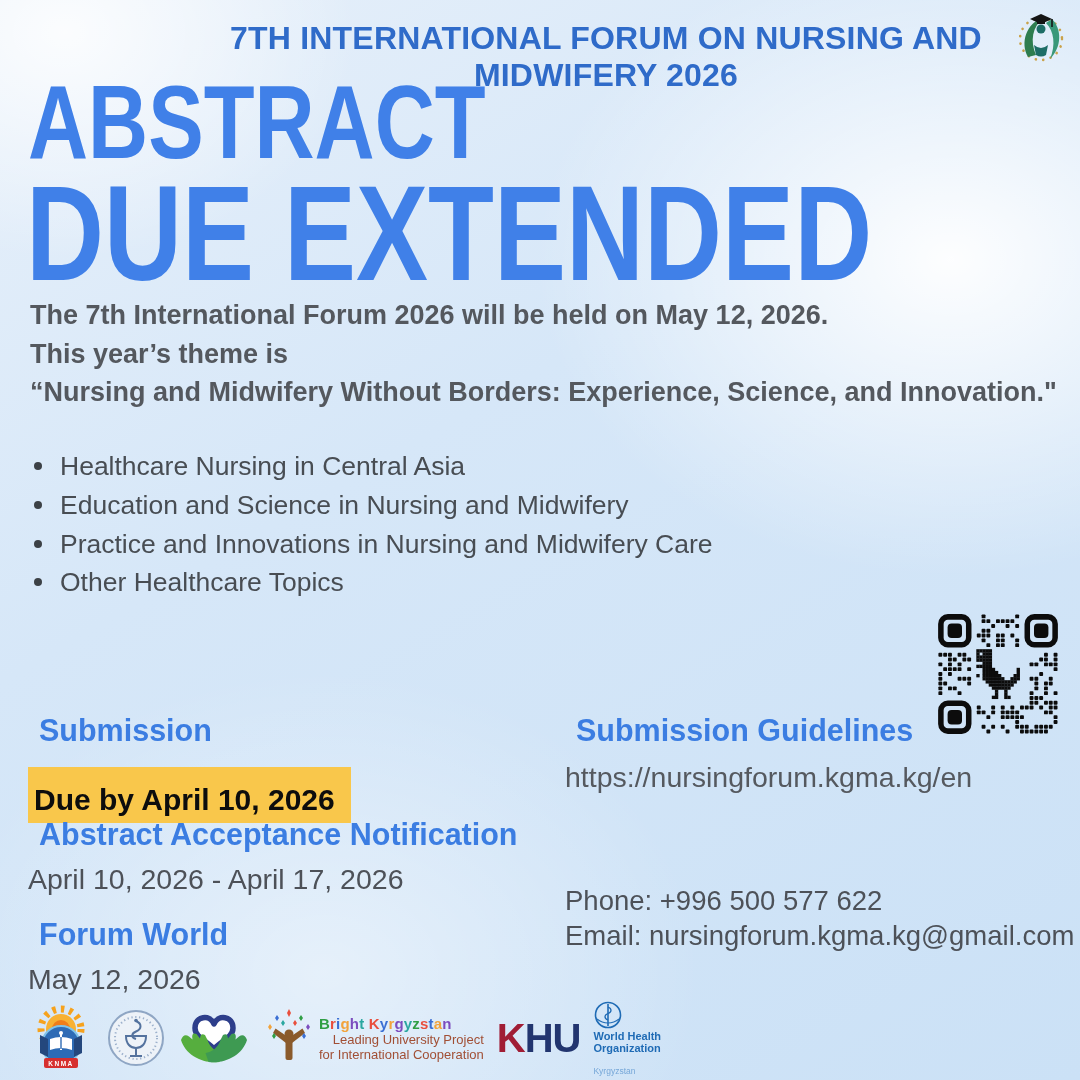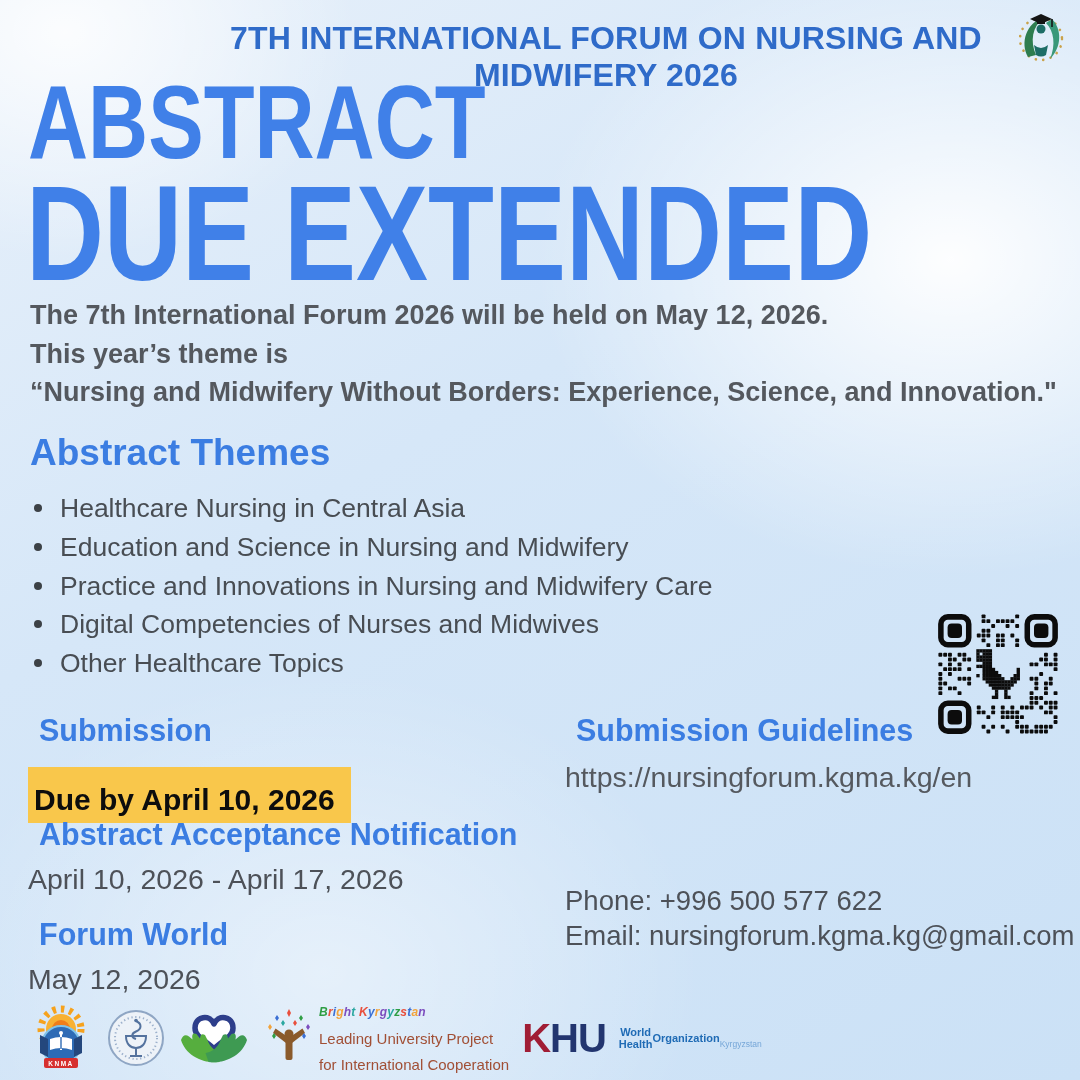--- a/index.html
+++ b/index.html
@@ -44,25 +44,25 @@
   #contacts{position:absolute; left:565px; top:872px;}
   #contacts .sec-body{font-size:27.5px; line-height:35px; margin-top:11px;}
 
   .qr{position:absolute; left:938px; top:614px; width:120px; height:120px;}
   .qr svg{width:100%; height:100%;}
 
   .partners{position:absolute; left:28px; top:1000px; height:76px; display:flex;
     align-items:center; gap:13px;}
   .p-logo{flex:0 0 auto; display:flex; align-items:center;}
   .bright{display:flex; align-items:center; gap:4px;}
-  .bright-text .b-title{font-size:12px; font-weight:800; letter-spacing:.2px; white-space:nowrap;font-style:italic;}
-  .bright-text .b-sub{font-size:15px; color:#a14f35; line-height:12.5px; margin-top:14px;}
+  .bright-text .b-title{font-size:15px; font-weight:800; letter-spacing:.2px; white-space:nowrap;}
+  .bright-text .b-sub{font-size:13px; color:#a14f35; line-height:12.5px; margin-top:2px;text-align:right;}
   .khu{font-size:40px; font-weight:800; letter-spacing:-1px; line-height:1;}
   .khu .k{color:#a01d35;} .khu .h{color:#22356f;} .khu .u{color:#22356f;}
-  .who{display:flex; align-items:center; width:70px; text-align:center;}
+  .who{display:flex; flex-direction:column; align-items:flex-start; width:70px; text-align:center;}
   .who .w-line{font-size:11px; font-weight:700; color:#1f6bb5; line-height:12px;}
   .who .w-sub{font-size:8.5px; color:#76a7d8; margin-top:12px;}
 </style>
 </head>
 <body>
 
 <div class="poster">
 
   <div class="header-title">7TH INTERNATIONAL FORUM ON NURSING AND MIDWIFERY 2026</div>
 
@@ -82,26 +82,24 @@
   <div class="title-1">ABSTRACT</div>
   <div class="title-2">DUE EXTENDED</div>
 
   <div class="intro">
     <div>The 7th International Forum 2026 will be held on May 12, 2026.</div>
     <div>This year’s theme is</div>
     <div>“Nursing and Midwifery Without Borders: Experience, Science, and Innovation."</div>
   </div>
 
   <div class="themes">
-    <h2>Abstract Themes</h2>
     <ul>
       <li>Healthcare Nursing in Central Asia</li>
       <li>Education and Science in Nursing and Midwifery</li>
       <li>Practice and Innovations in Nursing and Midwifery Care</li>
-      <li>Digital Competencies of Nurses and Midwives</li>
       <li>Other Healthcare Topics</li>
     </ul>
   </div>
 
   <div id="submission">
     <h3 class="sec-h">Submission</h3>
     <div class="highlight">Due by April 10, 2026</div>
   </div>
 
   <div id="acceptance">

